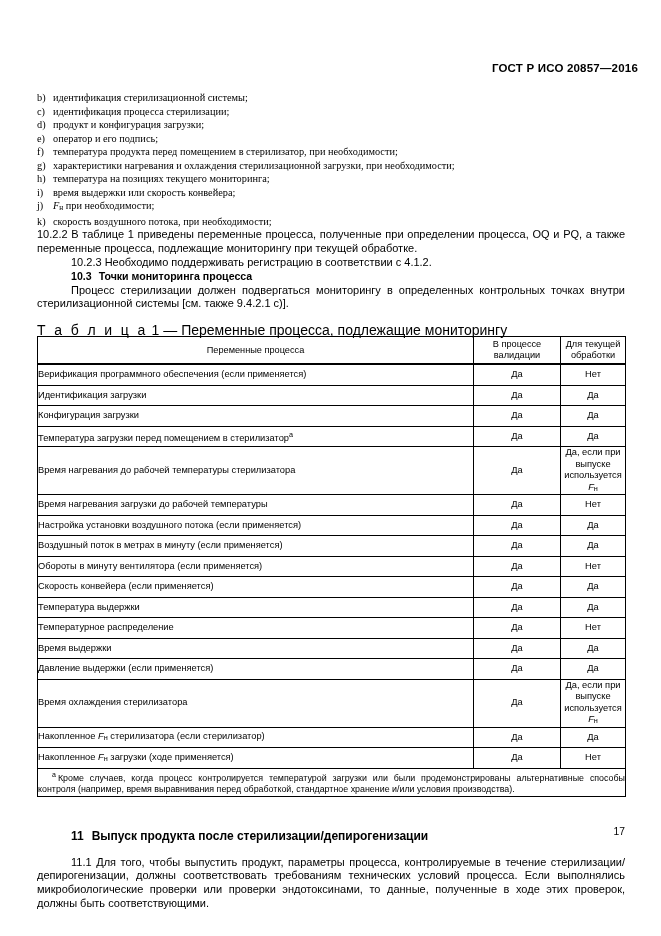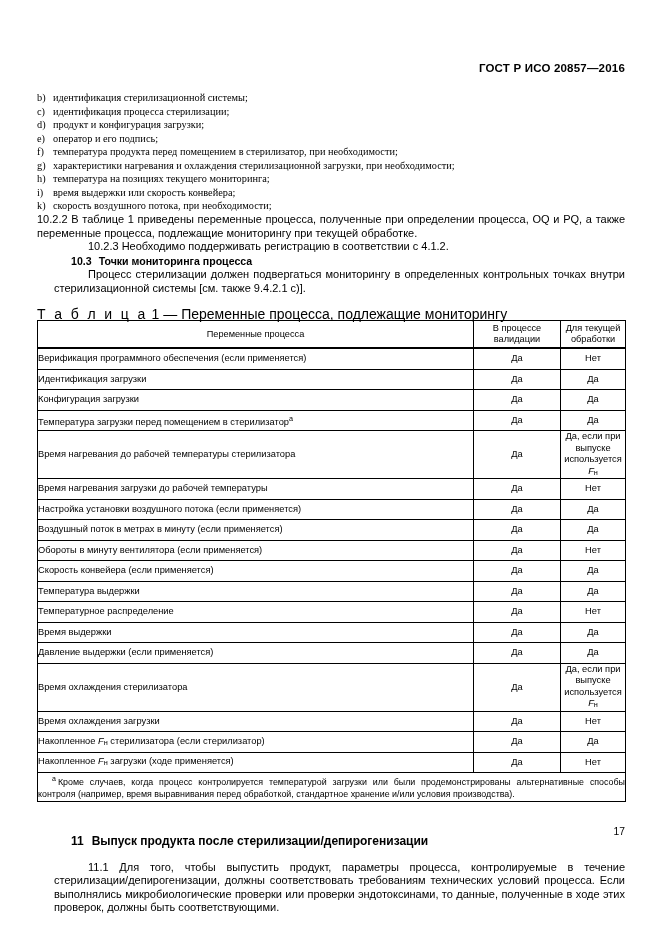--- a/index.html
+++ b/index.html
@@ -19,21 +19,21 @@
     position: relative;
     width: 661px;
     height: 936px;
     box-sizing: border-box;
   }
 
   
   .doc-header {
     position: absolute;
     top: 62px;
-    right: 36px;
+    right: 23px;
     font-size: 11.5px;
     font-weight: bold;
     letter-spacing: 0.2px;
     white-space: nowrap;
   }
 
   
   .content {
     position: absolute;
     left: 37px;
@@ -54,21 +54,21 @@
     width: 16px;
     text-indent: 0;
   }
 
   .para {
     font-size: 11px;
     line-height: 13.6px;
     text-align: justify;
     margin-top: 0;
   }
-  .para.indented { text-indent: 34px; margin-left: 17px; }
+  .para.indented { text-indent: 34px; }
 
   .sec-head {
     font-size: 10.6px;
     font-weight: bold;
     line-height: 13.6px;
     padding-left: 34px;
     margin-top: 1px;
   }
   .sec-head .num { margin-right: 7px; }
 
@@ -166,20 +166,21 @@
 
     <div id="list-root">
         <div class="list-item"><span class="marker">b)</span><span>идентификация стерилизационной системы;</span></div>
         <div class="list-item"><span class="marker">c)</span><span>идентификация процесса стерилизации;</span></div>
         <div class="list-item"><span class="marker">d)</span><span>продукт и конфигурация загрузки;</span></div>
         <div class="list-item"><span class="marker">e)</span><span>оператор и его подпись;</span></div>
         <div class="list-item"><span class="marker">f)</span><span>температура продукта перед помещением в стерилизатор, при необходимости;</span></div>
         <div class="list-item"><span class="marker">g)</span><span>характеристики нагревания и охлаждения стерилизационной загрузки, при необходимости;</span></div>
         <div class="list-item"><span class="marker">h)</span><span>температура на позициях текущего мониторинга;</span></div>
         <div class="list-item"><span class="marker">i)</span><span>время выдержки или скорость конвейера;</span></div>
+        <div class="list-item"><span class="marker">j)</span><i class="var">F<sub class="sb">н</sub></i><span> при необходимости;</span></div>
         <div class="list-item"><span class="marker">k)</span><span>скорость воздушного потока, при необходимости;</span></div>
       </div>
 
     <div class="para">10.2.2  В таблице 1 приведены переменные процесса, полученные при определении процесса, OQ и PQ, а также переменные процесса, подлежащие мониторингу при текущей обработке.</div>
 
     <div class="para indented">10.2.3  Необходимо поддерживать регистрацию в соответствии с 4.1.2.</div>
 
     <div class="sec-head">
       <span class="num">10.3</span><span>Точки мониторинга процесса</span>
     </div>
@@ -275,25 +276,20 @@
             <td class="label"><span>Давление выдержки (если применяется)</span></td>
             <td class="val">Да</td>
             <td class="val">Да</td>
           </tr>
           <tr class="tall">
             <td class="label"><span>Время охлаждения стерилизатора</span></td>
             <td class="val">Да</td>
             <td class="val"><span>Да, если при выпуске используется </span><i class="var">F<sub class="sb">н</sub></i></td>
           </tr>
           <tr>
-            <td class="label"><span>Время охлаждения загрузки</span></td>
-            <td class="val">Да</td>
-            <td class="val">Нет</td>
-          </tr>
-          <tr>
             <td class="label"><span>Накопленное</span> <i class="var">F<sub class="sb">н</sub></i><span> стерилизатора (если стерилизатор)</span></td>
             <td class="val">Да</td>
             <td class="val">Да</td>
           </tr>
           <tr>
             <td class="label"><span>Накопленное</span> <i class="var">F<sub class="sb">н</sub></i><span> загрузки (ходе применяется)</span></td>
             <td class="val">Да</td>
             <td class="val">Нет</td>
           </tr>
         </tbody>

